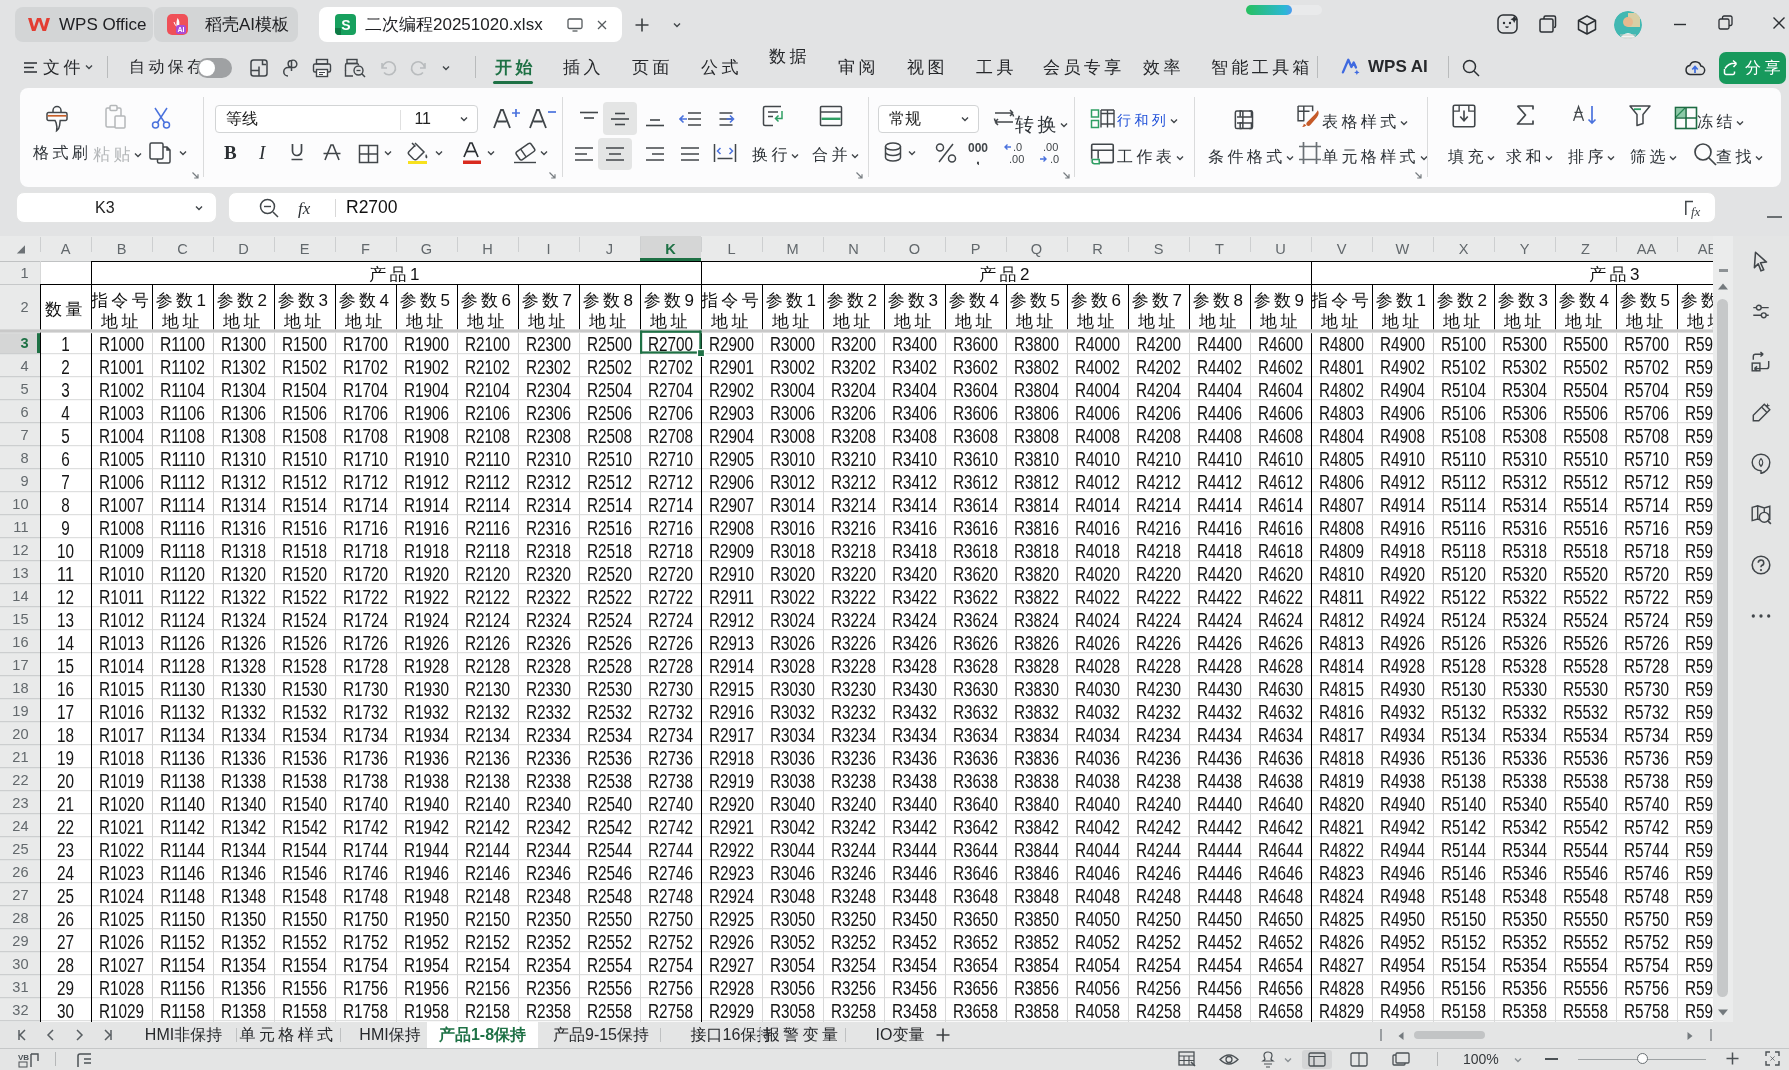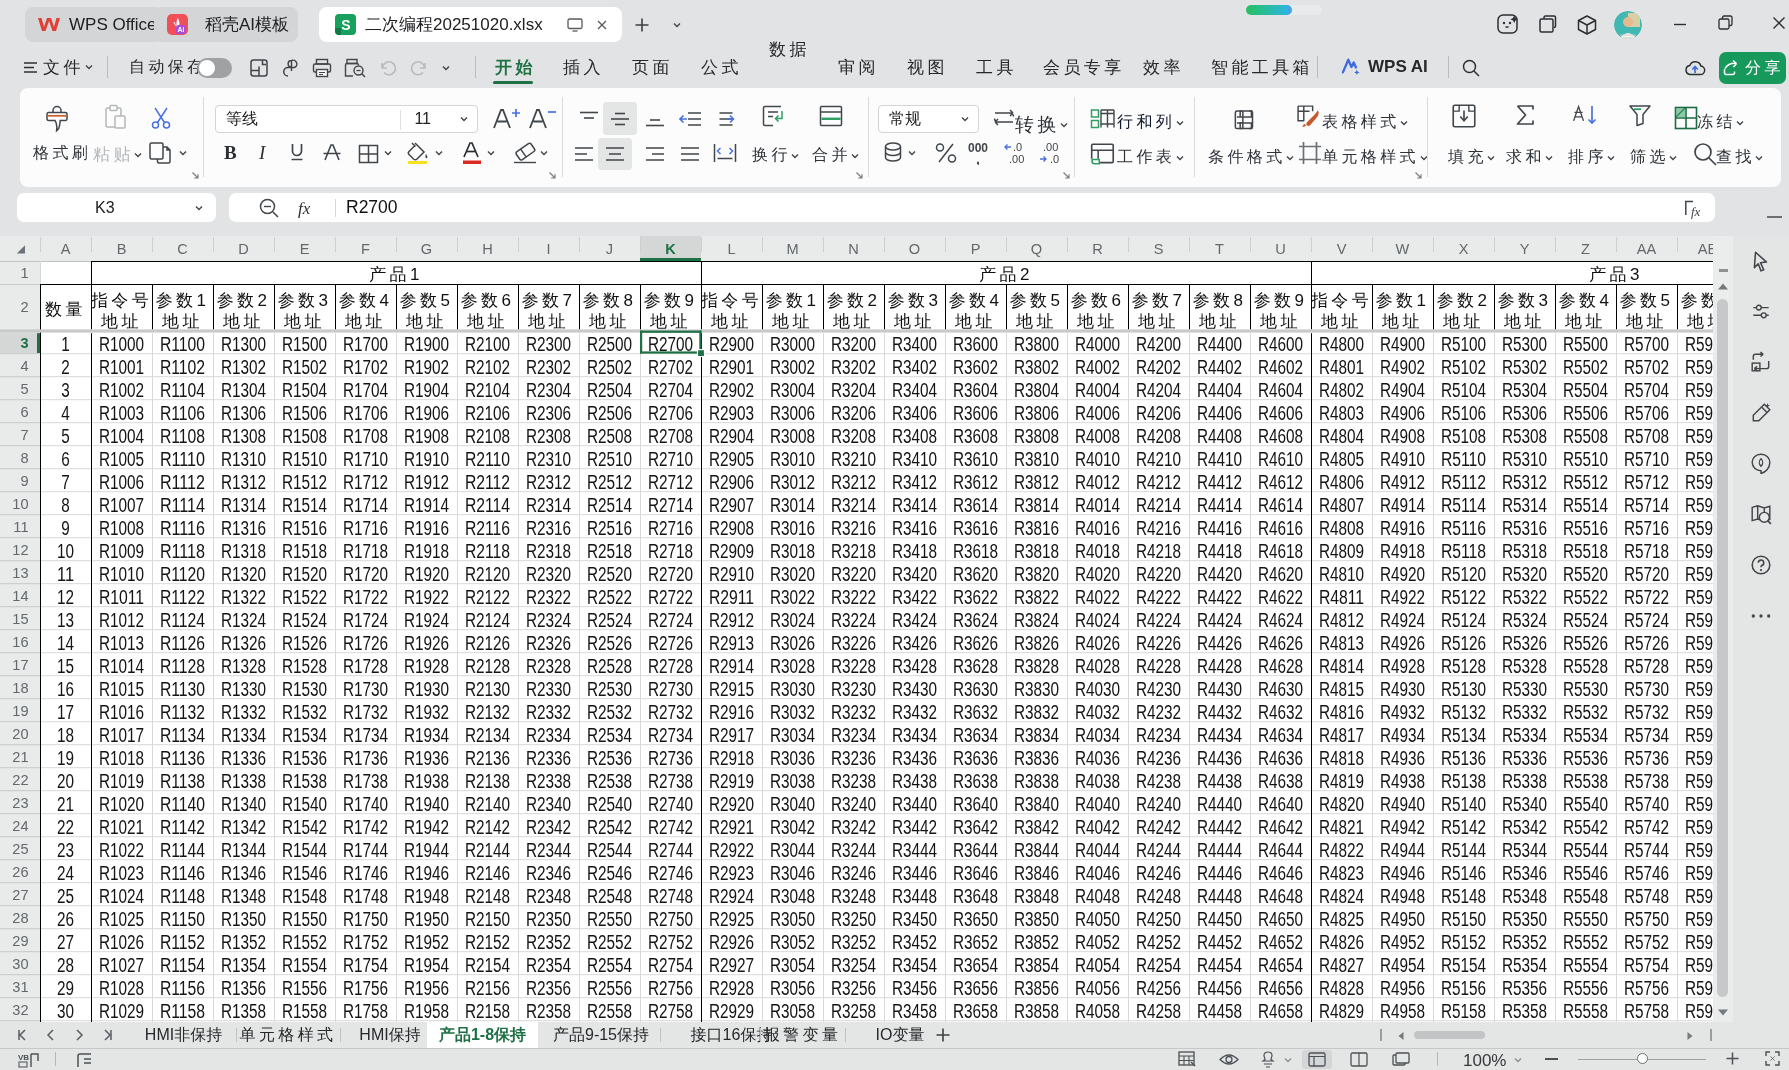--- a/index.html
+++ b/index.html
@@ -8,21 +8,21 @@
 .ri{position:absolute;display:flex;align-items:center;justify-content:center}
 .rlbl{position:absolute;font-size:16px;color:#2e3338;white-space:nowrap;display:flex;align-items:center}
 .combo{position:absolute;background:#fff;border:1px solid #d2d4d5;border-radius:4px;display:flex;align-items:center;font-size:16px;color:#222}
 .gdiv{position:absolute;width:1px;background:#dadbdc;top:97px;height:80px}
 .ls{letter-spacing:3.4px}
 .stab{position:absolute;top:0;height:26px;display:flex;align-items:center;font-size:16px;color:#26282b;white-space:nowrap}
 svg{display:block}
 </style></head>
 <body style="background:#fff">
 <div class="ab" style="left:0;top:0;width:1789px;height:88px;background:#e2e3e4"></div>
-<div class="tab" style="left:25px;width:138px">
+<div class="tab" style="left:15px;width:138px">
     <span style="margin-left:12px;display:flex">
       <svg width="24" height="17" viewBox="0 0 24 17" style="">
         <path d="M1 2 L5 15 L8.5 15 L12 5 L15.5 15 L19 15 L23 2 L19.5 2 L17 11 L14 2 L10 2 L7 11 L4.5 2 Z" fill="#e33e33"></path>
       </svg>
     </span>
     <span style="margin-left:8px">WPS Office</span>
   </div>
 <div class="tab" style="left:154px;width:144px">
     <span style="margin-left:13px;display:flex">
       <svg width="21" height="21" viewBox="0 0 21 21" style="">
@@ -187,21 +187,21 @@
 <div class="ab" style="left:493px;top:81px;width:40px;height:3px;background:#1e7145;border-radius:2px"></div>
 <div class="mi" style="left:563px;top:46px">
     <span class="ls">插入</span>
   </div>
 <div class="mi" style="left:632px;top:46px">
     <span class="ls">页面</span>
   </div>
 <div class="mi" style="left:701px;top:46px">
     <span class="ls">公式</span>
   </div>
-<div class="mi" style="left:769px;top:28px">
+<div class="mi" style="left:769px;top:35px">
     <span class="ls">数据</span>
   </div>
 <div class="mi" style="left:838px;top:46px">
     <span class="ls">审阅</span>
   </div>
 <div class="mi" style="left:907px;top:46px">
     <span class="ls">视图</span>
   </div>
 <div class="mi" style="left:976px;top:46px">
     <span class="ls">工具</span>
@@ -546,21 +546,21 @@
     <path d="M1.5 1.5 L7 7 M7 3.2 V7 H3.2" stroke="#777d81" fill="none" stroke-width="1.2"></path>
   </svg>
 <div class="gdiv" style="left:1074px"></div>
 <div class="ri" style="left:1089px;top:105px">
     <svg width="28" height="28" viewBox="0 0 28 23" style="">
       <rect x="2.5" y="2.5" width="7" height="7" stroke="#2f9e63" fill="none" stroke-width="1.5"></rect>
       <rect x="2.5" y="13" width="7" height="7" stroke="#2f9e63" fill="none" stroke-width="1.5"></rect>
       <path d="M12 6 H25 M12 16.5 H25 M18.5 2.5 V20 M12 2.5 V20 M25 2.5 V20 M12 2.5 H25" stroke="#41464a" stroke-width="1.4" fill="none"></path>
     </svg>
   </div>
-<div class="rlbl" style="left:1117px;top:112px;font-size:16px;color:#0f172a">
+<div class="rlbl" style="left:1117px;top:112px;font-size:14px;color:#1d4ed8">
     <span class="ls" style="margin-right:-3.4px">行和列</span>
     <span style="margin-left:3px;display:flex">
       <svg width="10" height="8" viewBox="0 0 10 8" style="">
         <path d="M2 2.5 L5 5.5 L8 2.5" stroke="#41464a" stroke-width="1.4" fill="none"></path>
       </svg>
     </span>
   </div>
 <div class="ri" style="left:1089px;top:140px">
     <svg width="28" height="28" viewBox="0 0 26 23" style="">
       <rect x="2.5" y="2.5" width="20" height="17" rx="1" stroke="#41464a" fill="none" stroke-width="1.5"></rect>
@@ -1987,21 +1987,21 @@
   </svg>
 <svg class="ab" style="left:1350px;top:1052px" width="18" height="15" viewBox="0 0 18 15">
     <rect x="1" y="1" width="16" height="13" rx="1.5" stroke="#4b5155" fill="none" stroke-width="1.3"></rect>
     <path d="M9 1 V14" stroke="#4b5155" stroke-width="1.2"></path>
   </svg>
 <svg class="ab" style="left:1392px;top:1052px" width="18" height="15" viewBox="0 0 18 15">
     <rect x="1" y="3" width="12" height="10" rx="1" stroke="#4b5155" fill="none" stroke-width="1.3"></rect>
     <rect x="4" y="1" width="13" height="10" rx="1" fill="#e5e6e6" stroke="#4b5155" stroke-width="1.3"></rect>
   </svg>
 <div class="ab" style="left:1437px;top:1052px;width:1px;height:14px;background:#b5b7b8"></div>
-<div class="ab" style="left:1463px;top:1051px;font-size:17px;color:#34383b">100%</div>
+<div class="ab" style="left:1463px;top:1051px;font-size:14px;color:#34383b">100%</div>
 <div class="ab" style="left:1513px;top:1056px">
     <svg width="10" height="8" viewBox="0 0 10 8" style="">
       <path d="M2 2.5 L5 5.5 L8 2.5" stroke="#8a9094" stroke-width="1.4" fill="none"></path>
     </svg>
   </div>
 <div class="ab" style="left:1545px;top:1058px;width:13px;height:2px;background:#4b5155"></div>
 <div class="ab" style="left:1578px;top:1058.5px;width:128px;height:1.5px;background:#9fa3a5"></div>
 <div class="ab" style="left:1637px;top:1053px;width:11px;height:11px;border-radius:50%;background:#fdfdfd;border:1.5px solid #6a7074"></div>
 <svg class="ab" style="left:1726px;top:1052px" width="13" height="13">
     <path d="M6.5 0.5 V12.5 M0.5 6.5 H12.5" stroke="#4b5155" stroke-width="1.5"></path>

